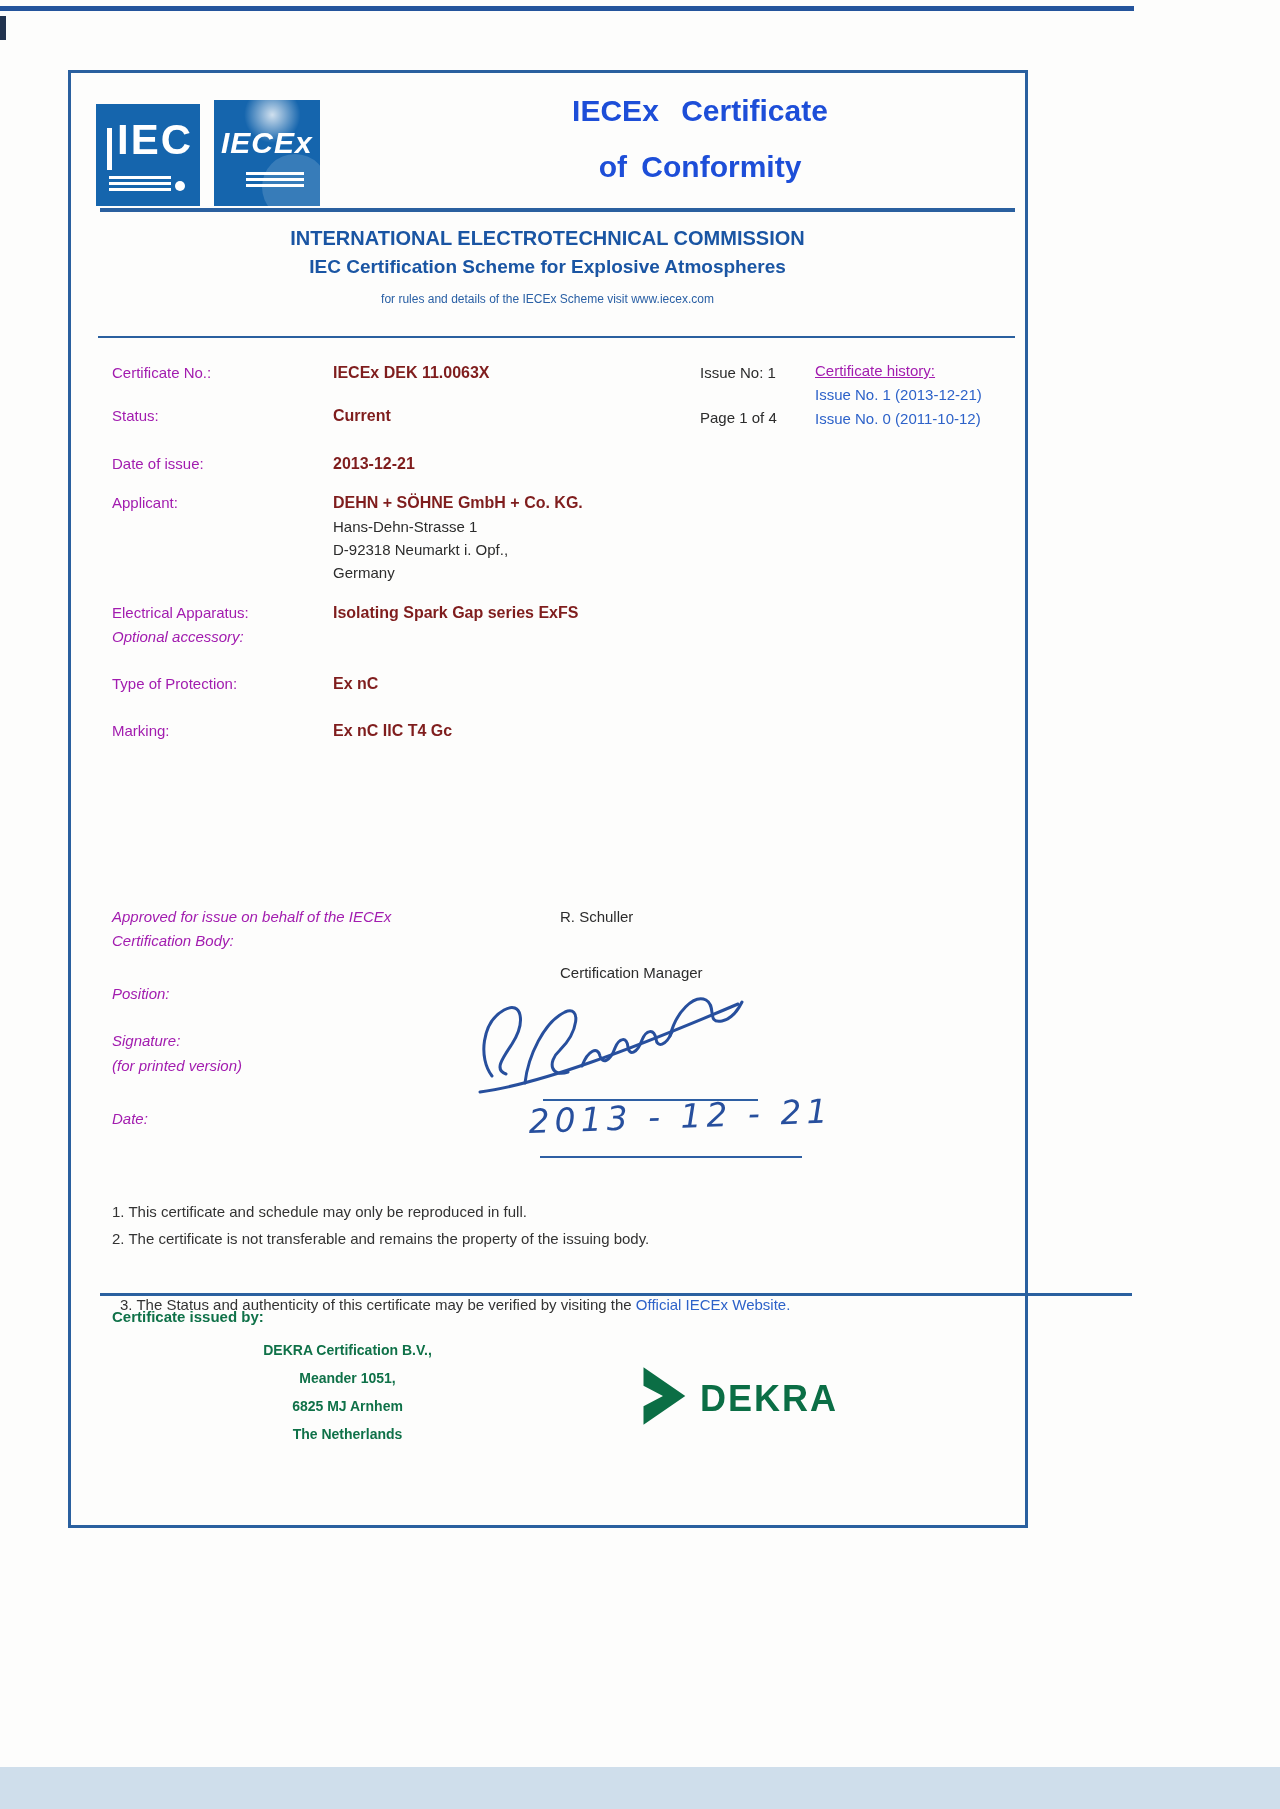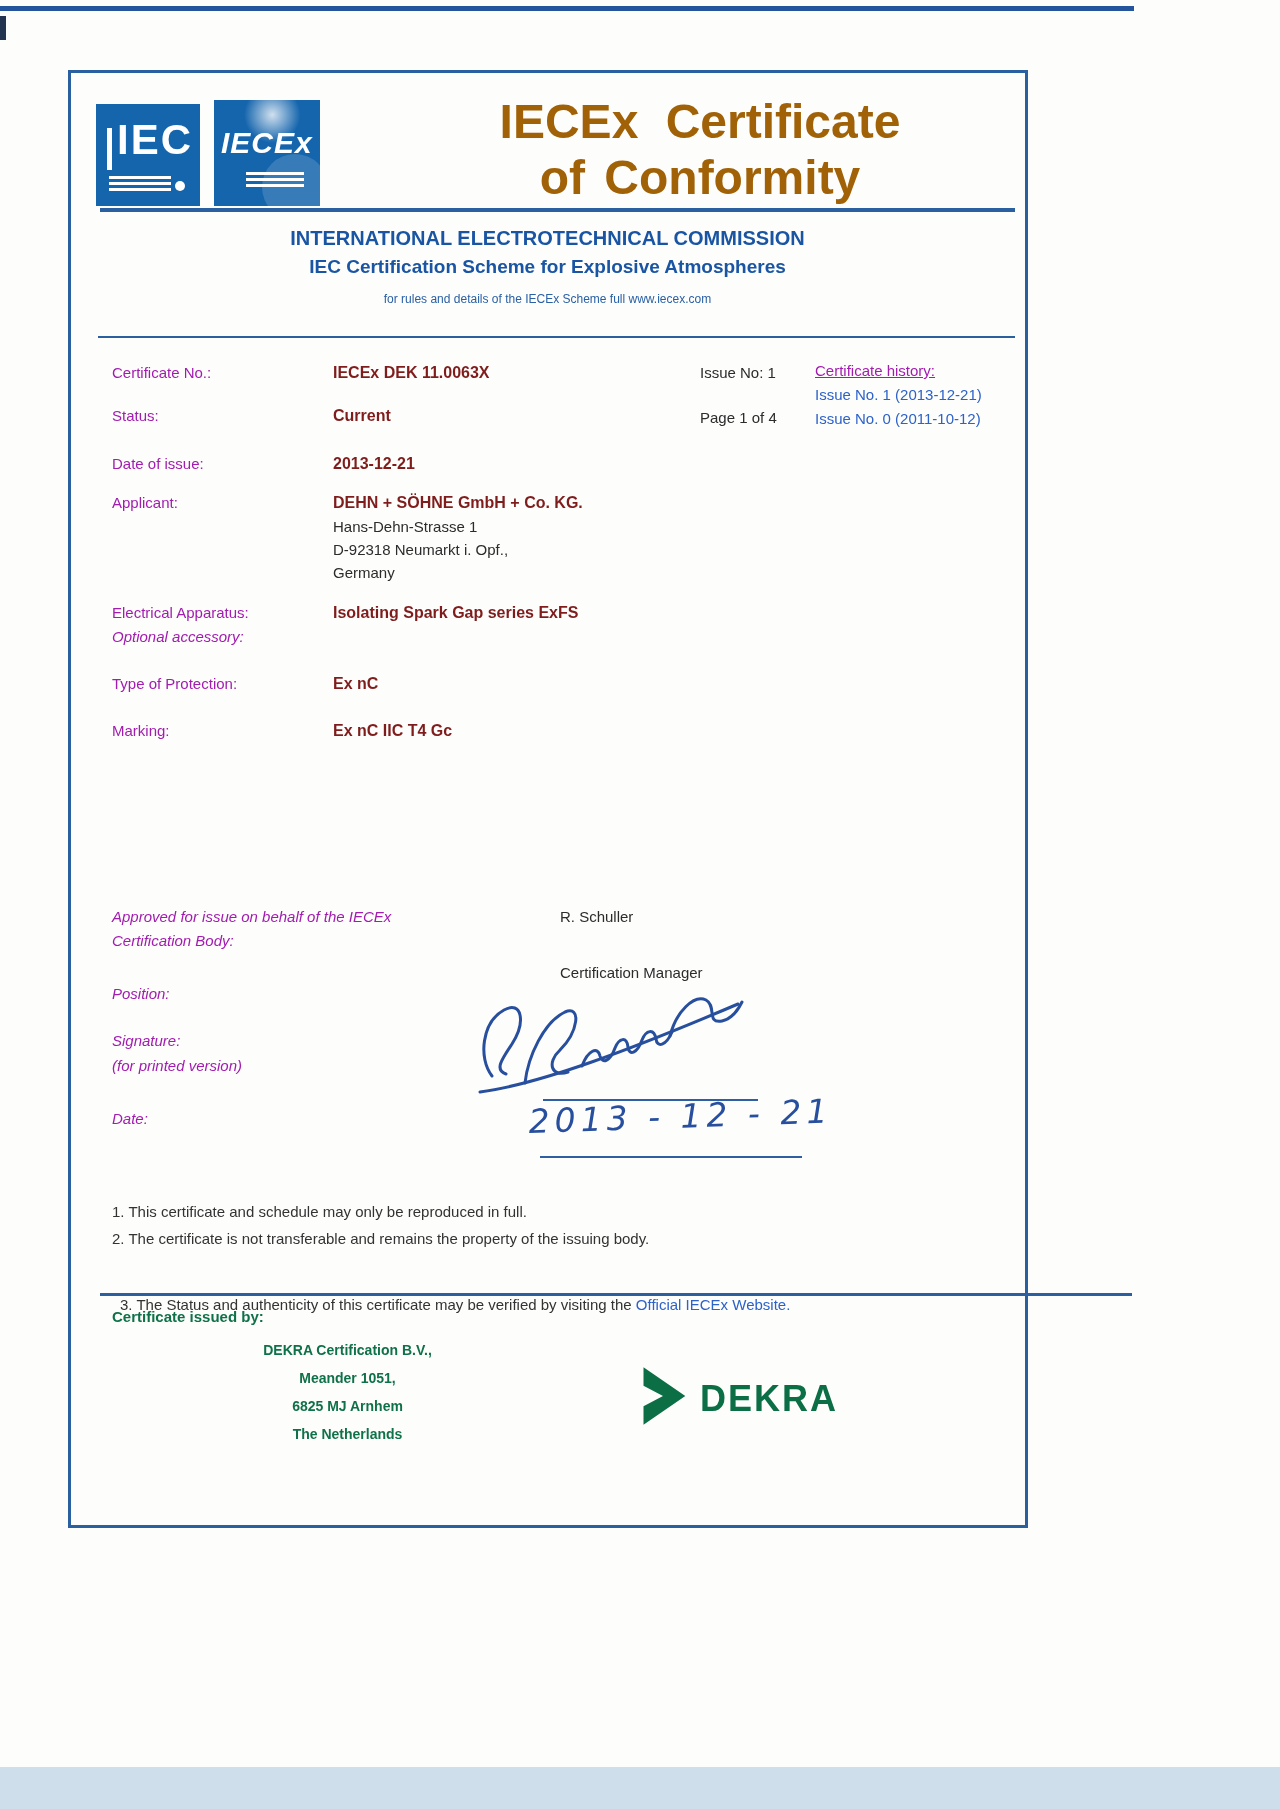--- a/index.html
+++ b/index.html
@@ -23,21 +23,21 @@
   .iec-l1{top:72px;} .iec-l2{top:78px;} .iec-l3{top:84px;}
   .iec-dot{position:absolute;left:79px;top:77px;width:10px;height:10px;border-radius:50%;background:#fff;}
   .iecex-box{left:214px;top:100px;width:106px;height:106px;background:#1565ad;
     background-image:radial-gradient(circle at 55% 14%, rgba(255,255,255,.8), rgba(255,255,255,0) 26%);}
   .iecex-box::after{content:"";position:absolute;right:-8px;bottom:-14px;width:66px;height:66px;border-radius:50%;
     background:rgba(255,255,255,0.15);}
   .iecex-text{position:absolute;left:7px;top:26px;color:#fff;font-size:30px;font-weight:bold;font-style:italic;letter-spacing:1px;}
   .iecex-lines span{position:absolute;left:32px;height:3px;width:58px;background:#fff;z-index:2;}
   .iecex-s1{top:72px;} .iecex-s2{top:78px;} .iecex-s3{top:84px;}
   
-  .title-line{left:420px;width:560px;text-align:center;color:#a16207;font-weight:bold;font-size:48px;word-spacing:14px;}
+  .title-line{left:420px;width:560px;text-align:center;color:#1d4ed8;font-weight:bold;font-size:30px;word-spacing:14px;}
   .title-1{top:94px;} .title-2{top:150px;word-spacing:6px;}
   .header-rule{left:100px;top:208px;width:915px;height:4px;background:#2a609f;}
   
   .commission{left:90px;top:227px;width:915px;text-align:center;color:#1a55a3;font-weight:bold;font-size:20px;}
   .scheme{left:90px;top:256px;width:915px;text-align:center;color:#1a55a3;font-weight:bold;font-size:19px;}
   .scheme-note{left:90px;top:292px;width:915px;text-align:center;color:#2a60a5;font-size:12px;}
   .thin-rule{left:98px;top:336px;width:917px;height:2px;background:#2a609f;}
   
   .lbl{font-size:15px;color:#a21caf;}
   .val{font-size:16px;color:#7f1d1d;font-weight:bold;}
@@ -84,21 +84,21 @@
       <span class="iecex-s1"></span><span class="iecex-s2"></span><span class="iecex-s3"></span>
     </span>
   </div>
 
   <div class="abs title-line title-1">IECEx  Certificate</div>
   <div class="abs title-line title-2">of Conformity</div>
   <div class="abs header-rule"></div>
 
   <div class="abs commission">INTERNATIONAL ELECTROTECHNICAL COMMISSION</div>
   <div class="abs scheme">IEC Certification Scheme for Explosive Atmospheres</div>
-  <div class="abs scheme-note">for rules and details of the IECEx Scheme full www.iecex.com</div>
+  <div class="abs scheme-note">for rules and details of the IECEx Scheme visit www.iecex.com</div>
   <div class="abs thin-rule"></div>
 
   <div class="abs lbl" style="left:112px;top:364px;">Certificate No.:</div>
   <div class="abs val" style="left:333px;top:364px;">IECEx DEK 11.0063X</div>
   <div class="abs plain" style="left:700px;top:364px;">Issue No: 1</div>
   <div class="abs lbl u" style="left:815px;top:362px;">Certificate history:</div>
   <div class="abs blue-link" style="left:815px;top:386px;">Issue No. 1 (2013-12-21)</div>
 
   <div class="abs lbl" style="left:112px;top:407px;">Status:</div>
   <div class="abs val" style="left:333px;top:407px;">Current</div>

